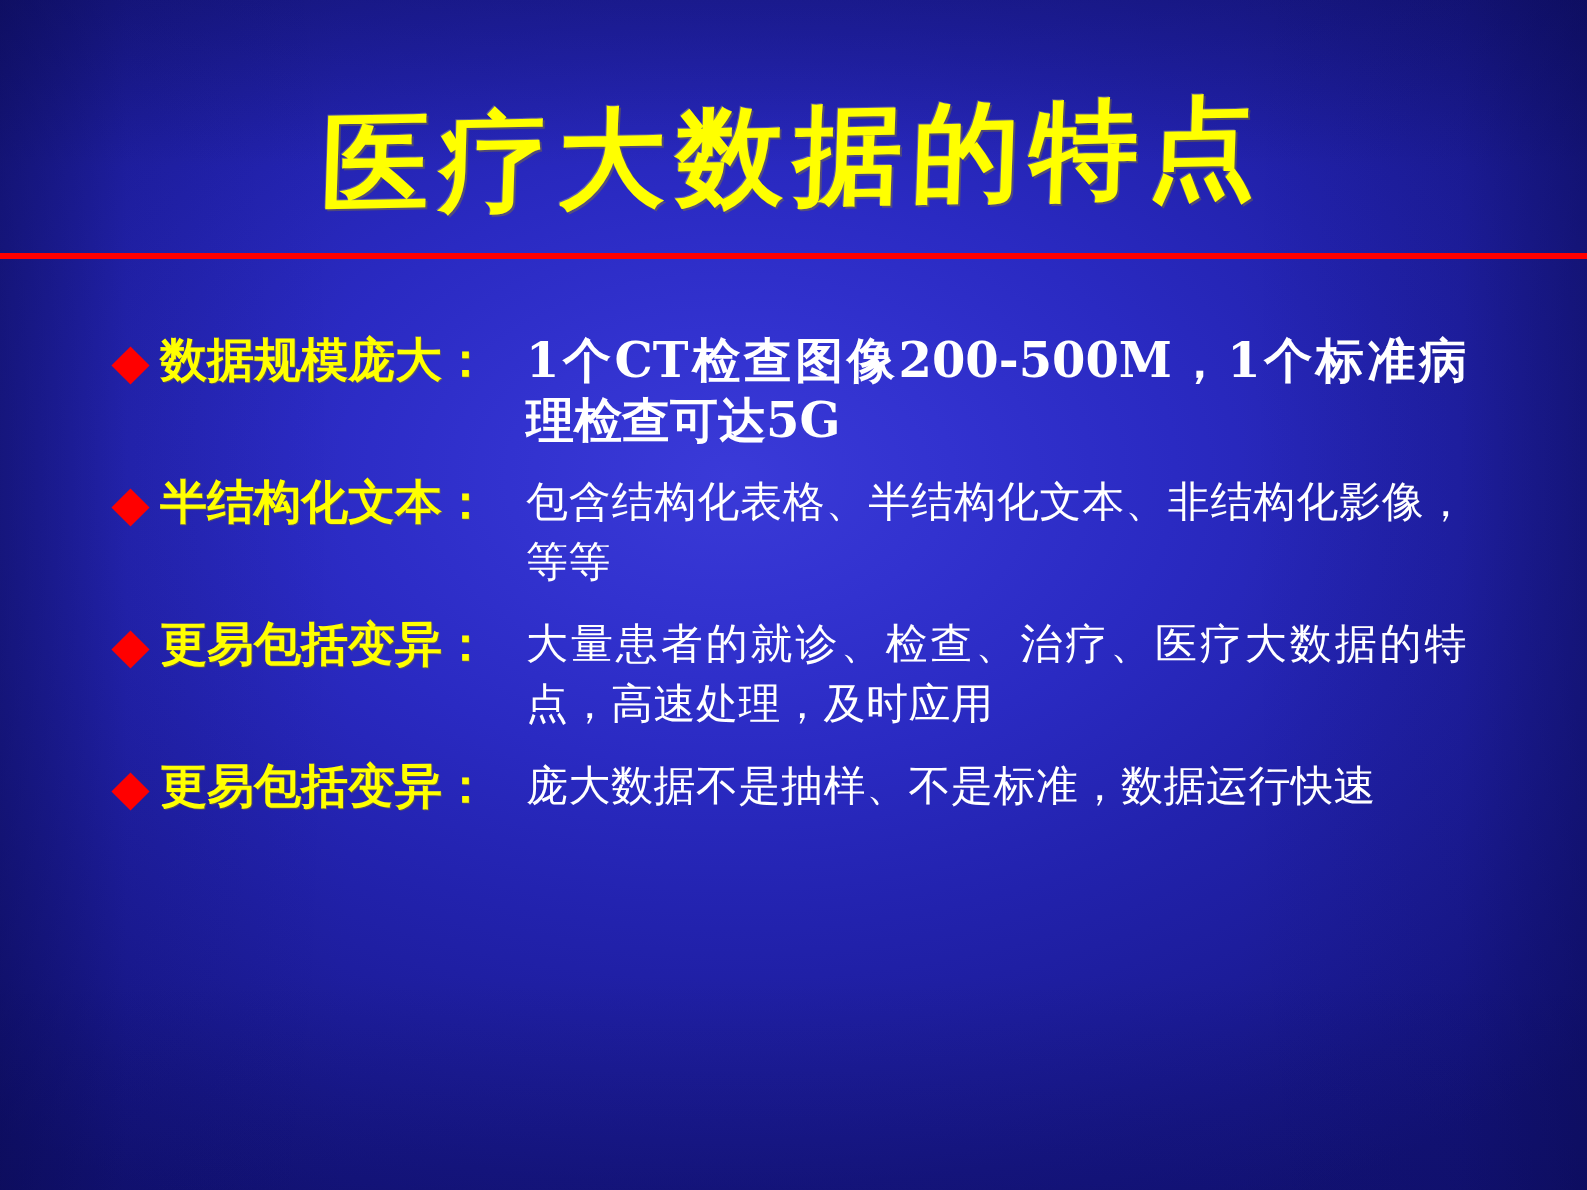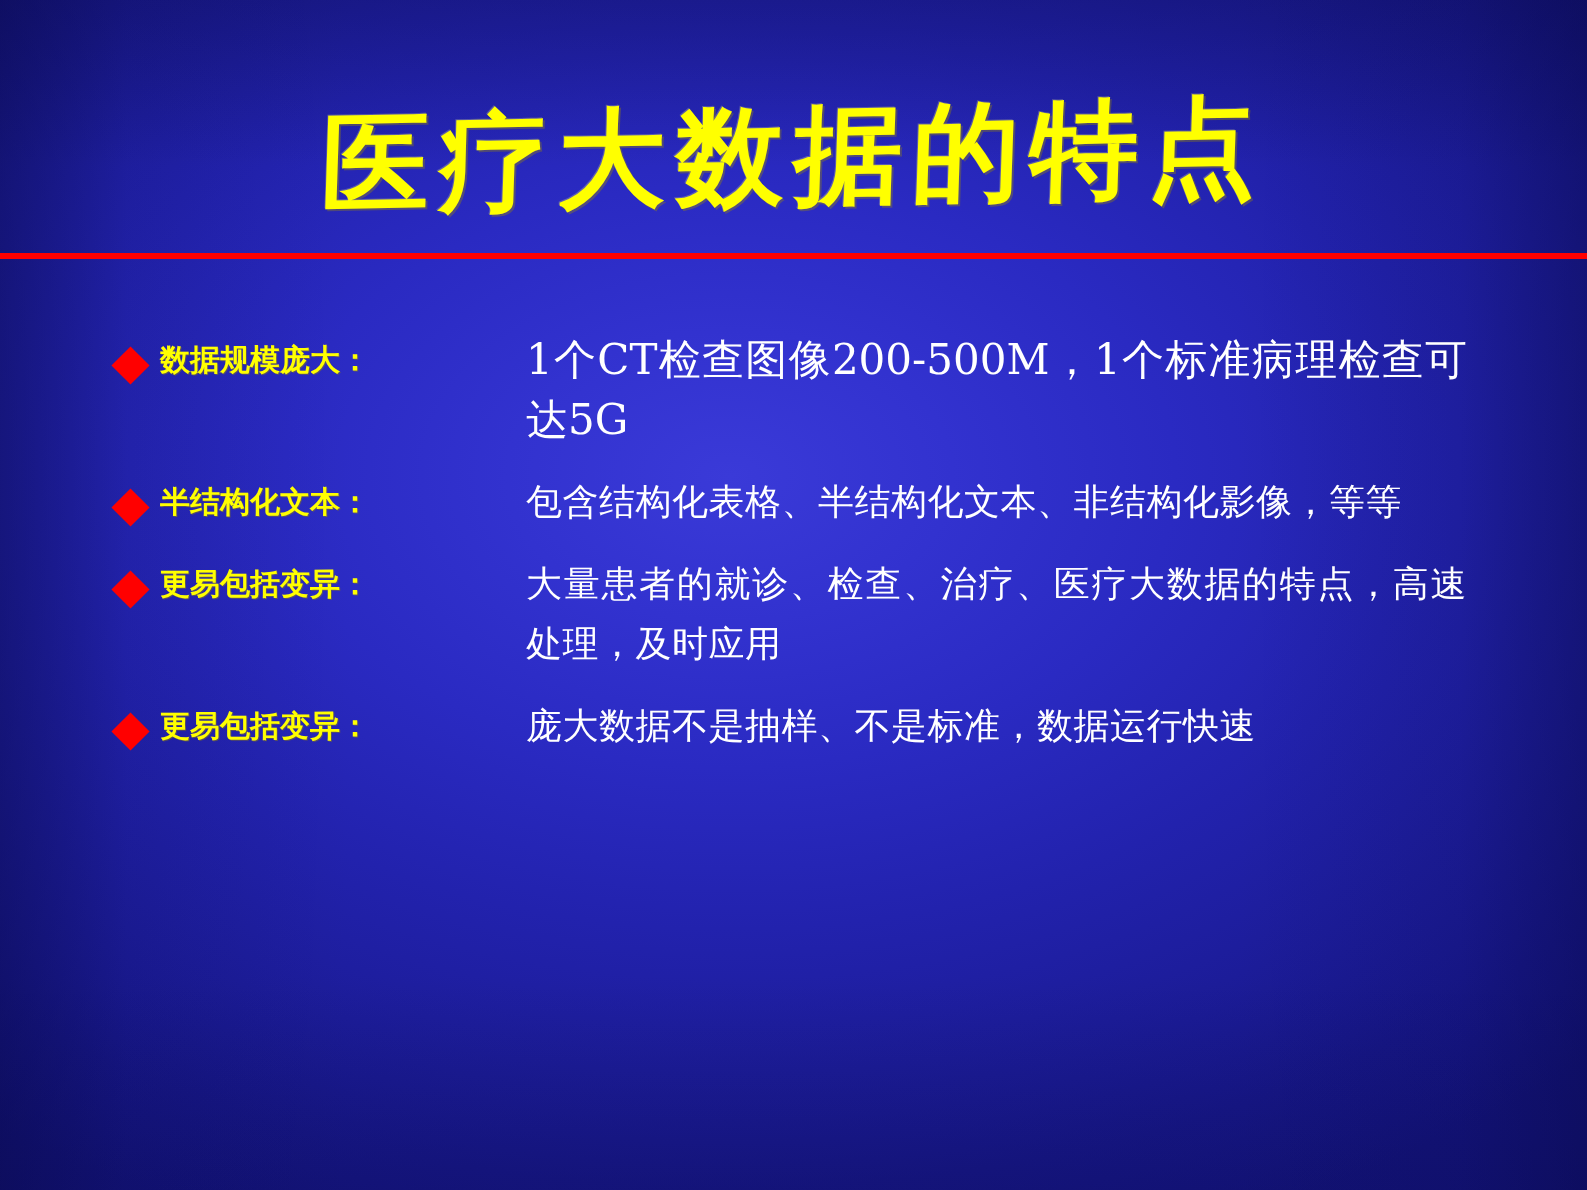--- a/index.html
+++ b/index.html
@@ -127,42 +127,42 @@
     display: flex;
     align-items: flex-start;
     padding-right: 120px;
   }
 
   .bullet-label {
     flex: 0 0 auto;
     color: #ffff00;
     font-family: "DejaVu Serif", "Liberation Serif", serif;
     font-weight: 700;
-    font-size: 30px;
+    font-size: 47px;
     line-height: 60px;
     white-space: nowrap;
     width: 366px;
     text-shadow: 1px 1px 0 rgba(150,130,0,0.45);
   }
 
   .bullet-text {
     flex: 1 1 auto;
     color: #ffffff;
     font-family: "DejaVu Serif", "Liberation Serif", serif;
-    font-size: 36px;
+    font-size: 42px;
     line-height: 60px;
     font-weight: 400;
     text-align: justify;
     text-justify: inter-ideograph;
     letter-spacing: 0.5px;
   }
 
   .bullet-text.bold {
-    font-weight: 400;
-    font-size: 42px;
+    font-weight: 700;
+    font-size: 48px;
     letter-spacing: 0;
   }
 </style>
 </head>
 <body>
 
 <div id="slide">
 
   <div class="bg-glow"></div>
   <div class="bg-vignette"></div>

